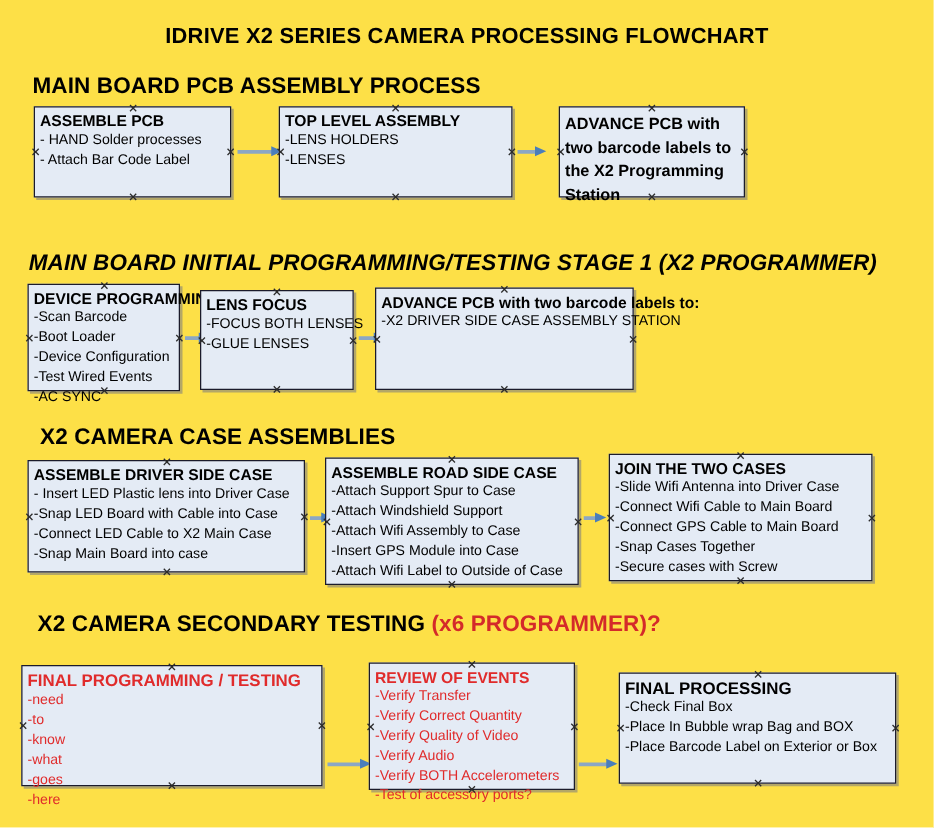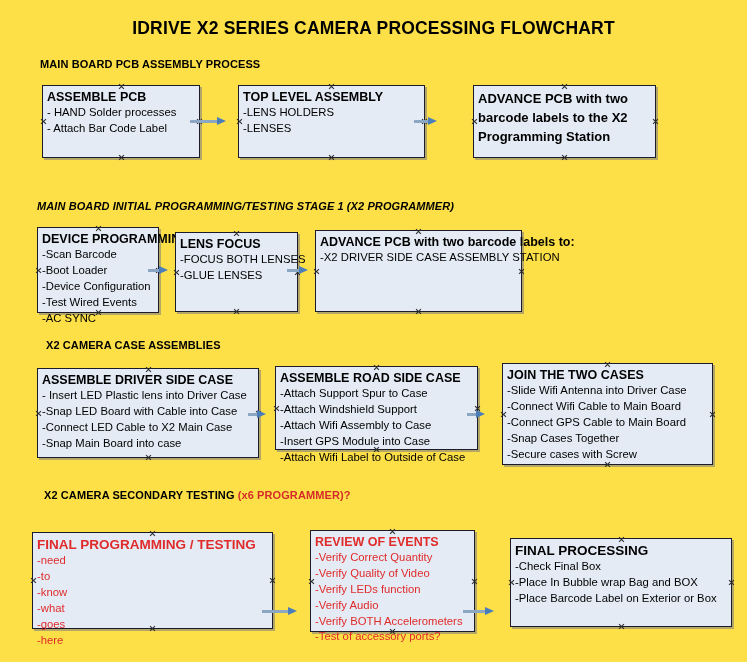--- a/index.html
+++ b/index.html
@@ -25,39 +25,37 @@
     top: 18px;
     width: 747px;
     text-align: center;
     font-size: 17.5px;
     font-weight: bold;
     letter-spacing: 0.2px;
     color: #000;
   }
   .section-title {
     position: absolute;
-    font-size: 11px;
+    font-size: 18px;
     font-weight: bold;
     color: #000;
     white-space: nowrap;
     letter-spacing: 0.1px;
-    margin-left: 14px;
   }
   .section-title .accent {
     color: #d42a2a;
   }
   
   .node {
     position: absolute;
     background: #e4ebf5;
     border: 1px solid #1b1b2b;
     box-sizing: border-box;
     box-shadow: 2px 2px 0 rgba(120,120,130,0.55);
     padding: 4px 4px 3px 4px;
-    margin-left: 15px;
   }
   .node .n-title {
     font-size: 12.5px;
     font-weight: bold;
     line-height: 1.22;
     color: #000;
     white-space: nowrap;
   }
   .node .n-lines {
     margin-top: 0px;
@@ -161,21 +159,21 @@
       <div class="n-line">-LENSES</div>
     </div>
     <span class="handle" style="left:50%; top:0;"></span>
     <span class="handle" style="left:50%; top:100%;"></span>
     <span class="handle" style="left:0; top:50%;"></span>
     <span class="handle" style="left:100%; top:50%;"></span>
   </div>
 
   <div class="arrow" style="left:414px; top:121px; width:15px;"></div>
 
-  <div class="node wrap big-title" style="left:458px; top:85px; width:183px; height:73px;">
+  <div class="node wrap big-title" style="left:447px; top:85px; width:149px; height:73px;">
     <div class="n-title" style="line-height:1.45;">ADVANCE PCB with two barcode labels to the  X2 Programming Station</div>
     <span class="handle" style="left:50%; top:0;"></span>
     <span class="handle" style="left:50%; top:100%;"></span>
     <span class="handle" style="left:0; top:50%;"></span>
     <span class="handle" style="left:100%; top:50%;"></span>
   </div>
 
   <div class="node" style="left:22px; top:227px; width:122px; height:86px;">
     <div class="n-title">DEVICE PROGRAMMING</div>
     <div class="n-lines">
@@ -227,21 +225,21 @@
       <div class="n-line">-Snap Main Board into case</div>
     </div>
     <span class="handle" style="left:50%; top:0;"></span>
     <span class="handle" style="left:50%; top:100%;"></span>
     <span class="handle" style="left:0; top:50%;"></span>
     <span class="handle" style="left:100%; top:50%;"></span>
   </div>
 
   <div class="arrow" style="left:248px; top:414px; width:10px;"></div>
 
-  <div class="node" style="left:260px; top:366px; width:203px; height:84px;">
+  <div class="node" style="left:260px; top:366px; width:203px; height:102px;">
     <div class="n-title">ASSEMBLE ROAD SIDE CASE</div>
     <div class="n-lines">
       <div class="n-line">-Attach Support Spur to Case</div>
       <div class="n-line">-Attach Windshield Support</div>
       <div class="n-line">-Attach Wifi Assembly to Case</div>
       <div class="n-line">-Insert GPS Module into Case</div>
       <div class="n-line">-Attach Wifi Label to Outside of Case</div>
     </div>
     <span class="handle" style="left:50%; top:0;"></span>
     <span class="handle" style="left:50%; top:100%;"></span>
@@ -280,23 +278,23 @@
     <span class="handle" style="left:50%; top:100%;"></span>
     <span class="handle" style="left:0; top:50%;"></span>
     <span class="handle" style="left:100%; top:50%;"></span>
   </div>
 
   <div class="arrow" style="left:262px; top:611px; width:27px;"></div>
 
   <div class="node red overflow" style="left:295px; top:530px; width:165px; height:102px;">
     <div class="n-title">REVIEW OF EVENTS</div>
     <div class="n-lines">
+      <div class="n-line">-Verify Transfer</div>
       <div class="n-line">-Verify Correct Quantity</div>
       <div class="n-line">-Verify Quality of Video</div>
-      <div class="n-line">-Verify LEDs function</div>
       <div class="n-line">-Verify Audio</div>
       <div class="n-line">-Verify BOTH Accelerometers</div>
       <div class="n-line">-Test of accessory ports?</div>
     </div>
     <span class="handle" style="left:50%; top:0;"></span>
     <span class="handle" style="left:50%; top:100%;"></span>
     <span class="handle" style="left:0; top:50%;"></span>
     <span class="handle" style="left:100%; top:50%;"></span>
   </div>
 

